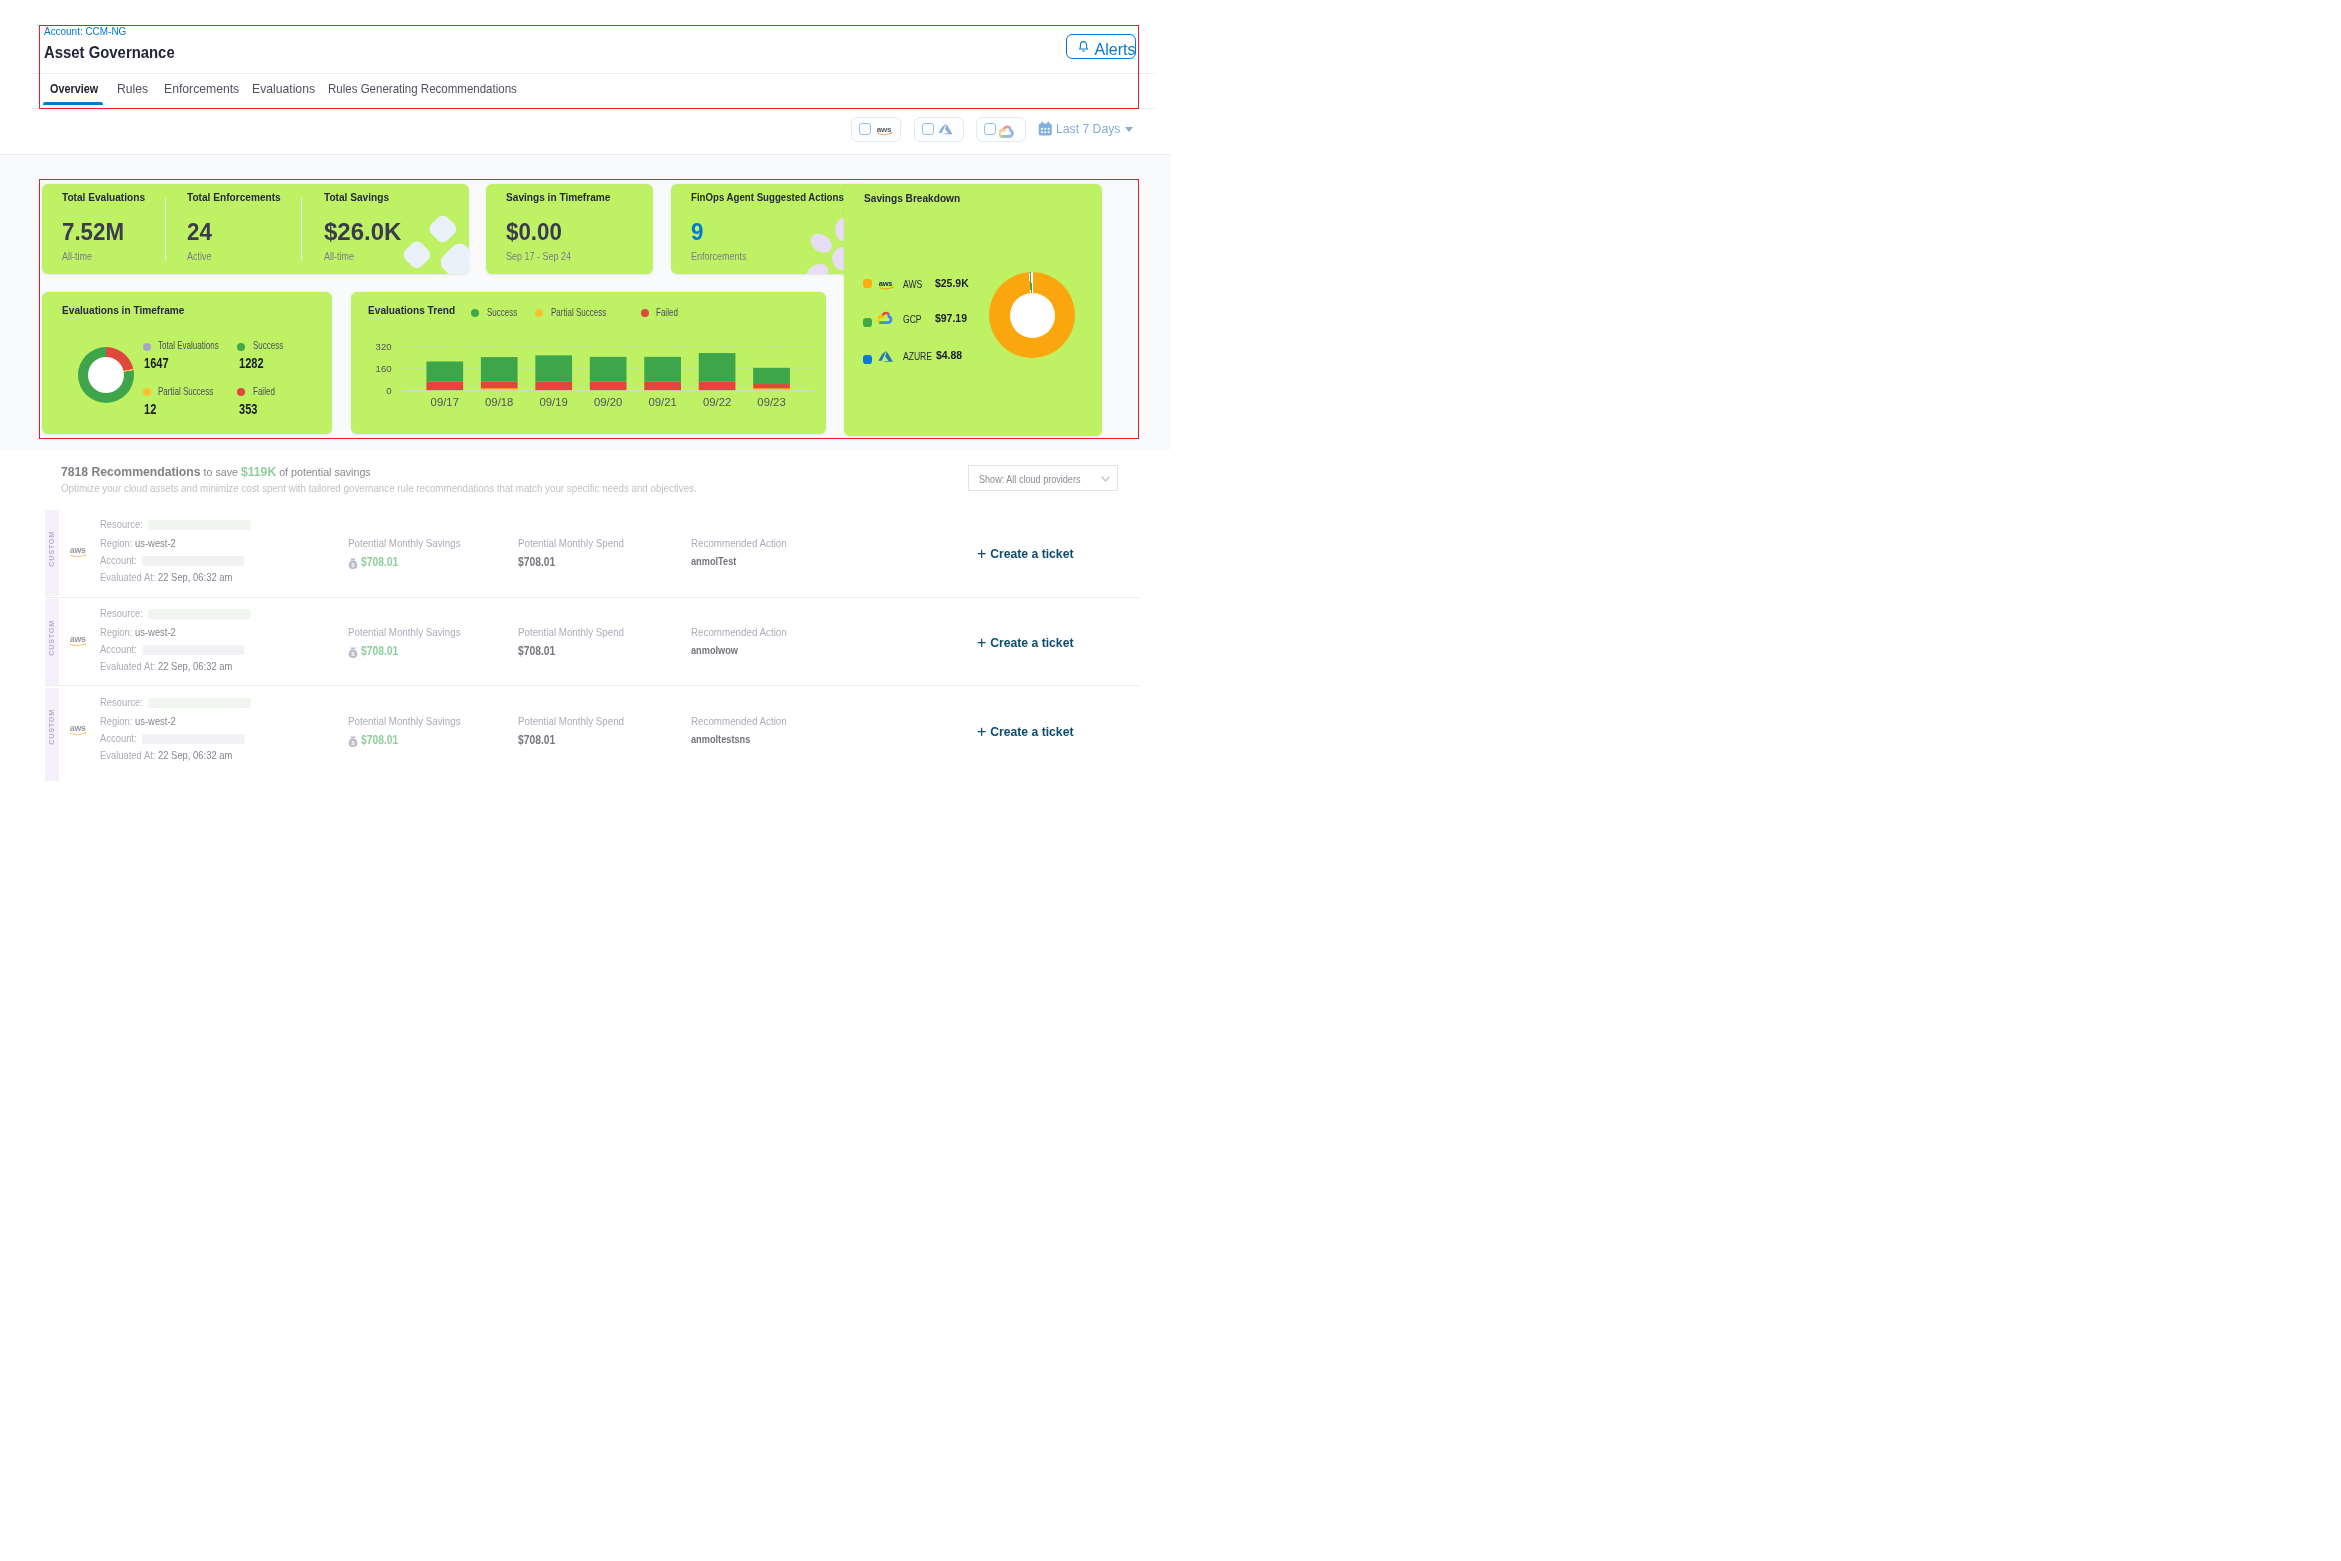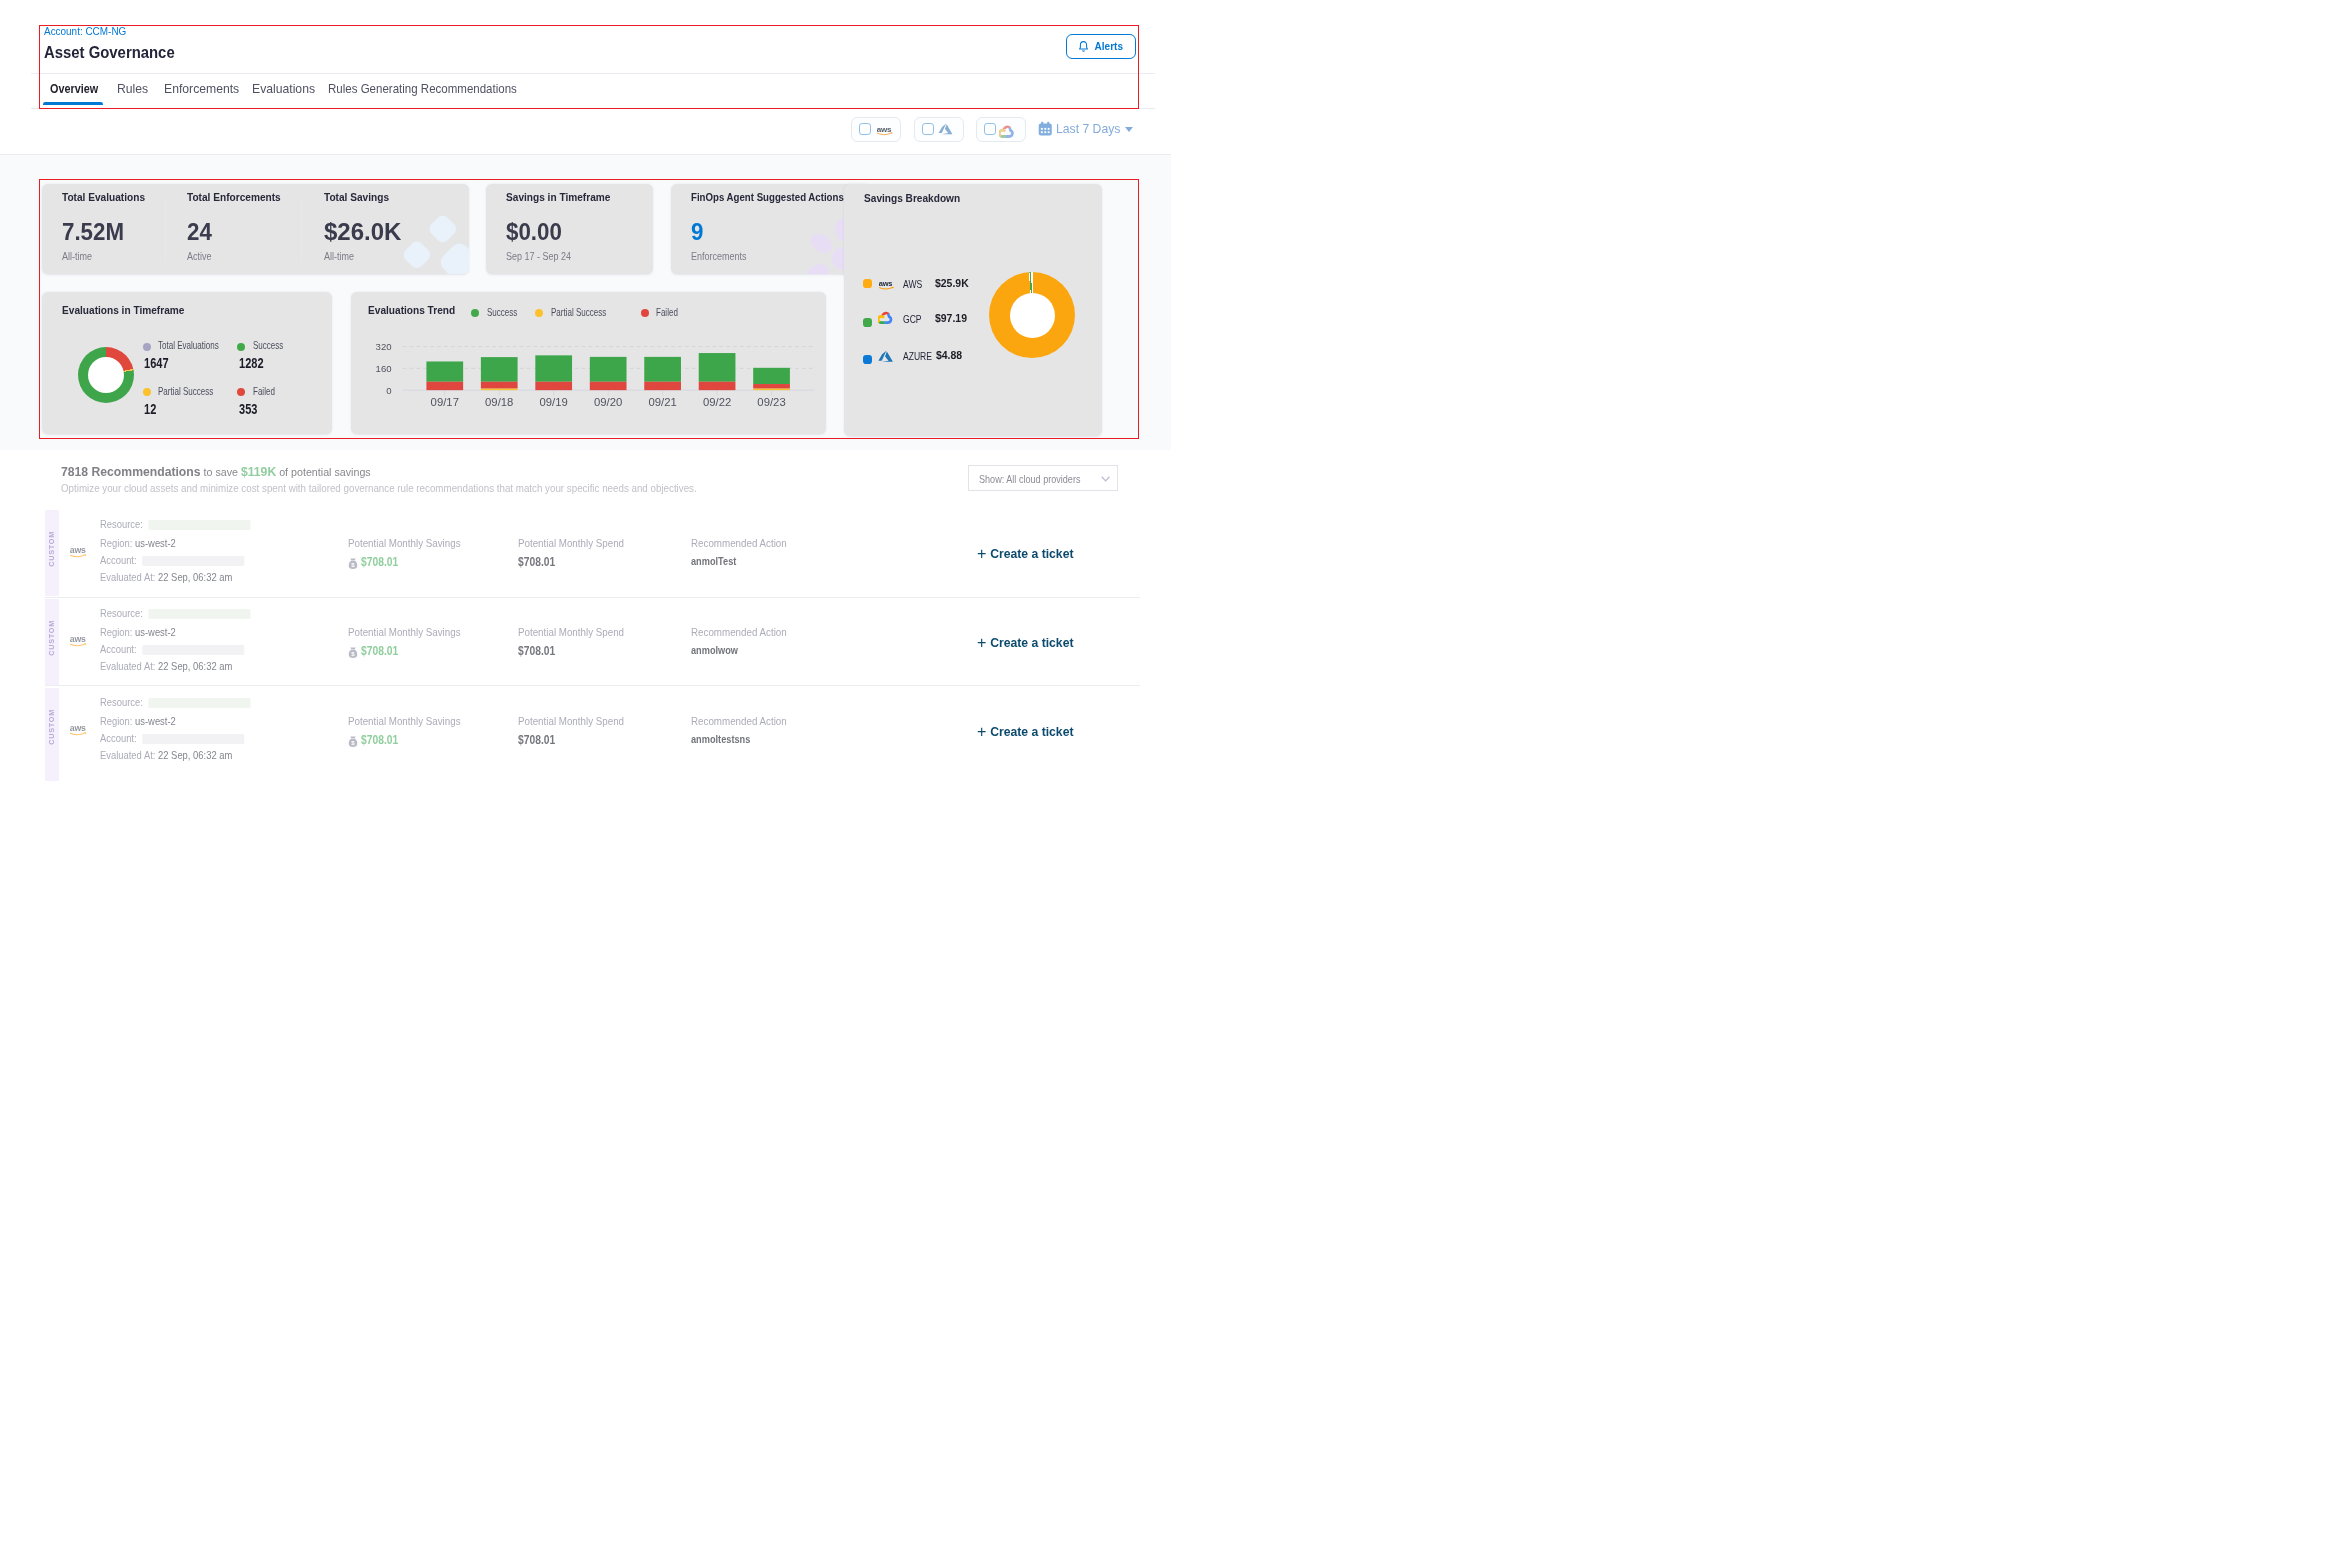--- a/index.html
+++ b/index.html
@@ -1,19 +1,19 @@
 <!DOCTYPE html>
 <html style="font-size:12.2px"><head>
 <meta charset="utf-8">
 <style>
   * { margin:0; padding:0; box-sizing:border-box; }
   html,body { width:1171px; height:781px; background:#fff; font-family:"Liberation Sans", sans-serif; overflow:hidden; }
   .abs { position:absolute; }
   #page { position:relative; width:1171px; height:781px; }
-  .card { position:absolute; background:#e5e5e5; border-radius:6.1px; box-shadow:0 0.8px 2.3px rgba(35,40,70,0.10); }
+  .card { position:absolute; background:#bef264; border-radius:6.1px; box-shadow:0 0.8px 2.3px rgba(35,40,70,0.10); }
   .sx80 { transform:scaleX(0.8); transform-origin:0 50%; white-space:nowrap; }
   .sx85 { transform:scaleX(0.85); transform-origin:0 50%; white-space:nowrap; }
   .sx93 { transform:scaleX(0.93); transform-origin:0 50%; white-space:nowrap; }
   .ctitle { font-size:11.5px; font-weight:bold; color:#27283a; transform:scaleX(0.88); transform-origin:0 50%; white-space:nowrap; }
   .bignum { font-size:24px; font-weight:bold; color:#3a3b4d; transform:scaleX(0.93); transform-origin:0 50%; white-space:nowrap; }
   .sub { font-size:10px; color:#7b7c88; transform:scaleX(0.9); transform-origin:0 50%; white-space:nowrap; }
   .ll { font-size:10.3px; color:#4b4d5e; transform:scaleX(0.78); transform-origin:0 50%; white-space:nowrap; }
   .lv { font-size:13.8px; font-weight:bold; color:#1c1c28; transform:scaleX(0.8); transform-origin:0 50%; white-space:nowrap; }
   .dot { position:absolute; width:8.4px; height:8.4px; border-radius:50%; }
   .row { position:absolute; left:45px; width:1095px; height:86px; background:#fff; }
@@ -36,21 +36,21 @@
 <div id="page">
 
   <div class="abs" id="hdr" style="left:0;top:0;width:1171px;height:155px;background:#fff;">
     <div class="abs" style="left:44px;top:25px;font-size:10.7px;color:#0278d5;transform:scaleX(0.93);transform-origin:0 50%;">Account: CCM-NG</div>
     <div class="abs sx93" style="left:44px;top:44px;font-size:16px;font-weight:bold;color:#24253a;">Asset Governance</div>
     <div class="abs" style="left:1066px;top:34px;width:70px;height:25px;border:1.1px solid #0278d5;border-radius:6.1px;background:#fff;">
       <svg class="abs" style="left:10px;top:5.4px;" width="13" height="13" viewBox="0 0 16 16" fill="none" stroke="#0278d5" stroke-width="1.3">
         <path d="M8 2 C5.6 2 4.2 3.8 4.2 6 L4.2 9 L3.2 11 L12.8 11 L11.8 9 L11.8 6 C11.8 3.8 10.4 2 8 2 Z" stroke-linejoin="round"></path>
         <path d="M6.8 13 a1.3 1.3 0 0 0 2.4 0"></path>
       </svg>
-      <div class="abs" style="left:27.6px;top:5.7px;font-size:10px;font-weight:bold;color:#0278d5;">Alerts</div>
+      <div class="abs" style="left:27.6px;top:5.7px;font-size:16px;font-weight:normal;color:#0278d5;">Alerts</div>
     </div>
     <div class="abs" style="left:31px;top:73px;width:1124px;height:0.8px;background:#ebecf1;"></div>
     <div class="abs" style="left:50px;top:82px;font-size:12.2px;font-weight:bold;color:#23232e;transform:scaleX(0.89);transform-origin:0 50%;">Overview</div>
     <div class="abs" style="left:117px;top:82px;font-size:12.2px;color:#4f5162;">Rules</div>
     <div class="abs" style="left:164px;top:82px;font-size:12.2px;color:#4f5162;">Enforcements</div>
     <div class="abs" style="left:252px;top:82px;font-size:12.2px;color:#4f5162;">Evaluations</div>
     <div class="abs" style="left:328px;top:82px;font-size:12.2px;color:#4f5162;transform:scaleX(0.945);transform-origin:0 50%;white-space:nowrap;">Rules Generating Recommendations</div>
     <div class="abs" style="left:43px;top:102px;width:60px;height:3.4px;background:#0278d5;border-radius:2.3px 2.3px 0 0;"></div>
     <div class="abs" style="left:31px;top:108px;width:1124px;height:0.8px;background:#e9eaee;"></div>
 

